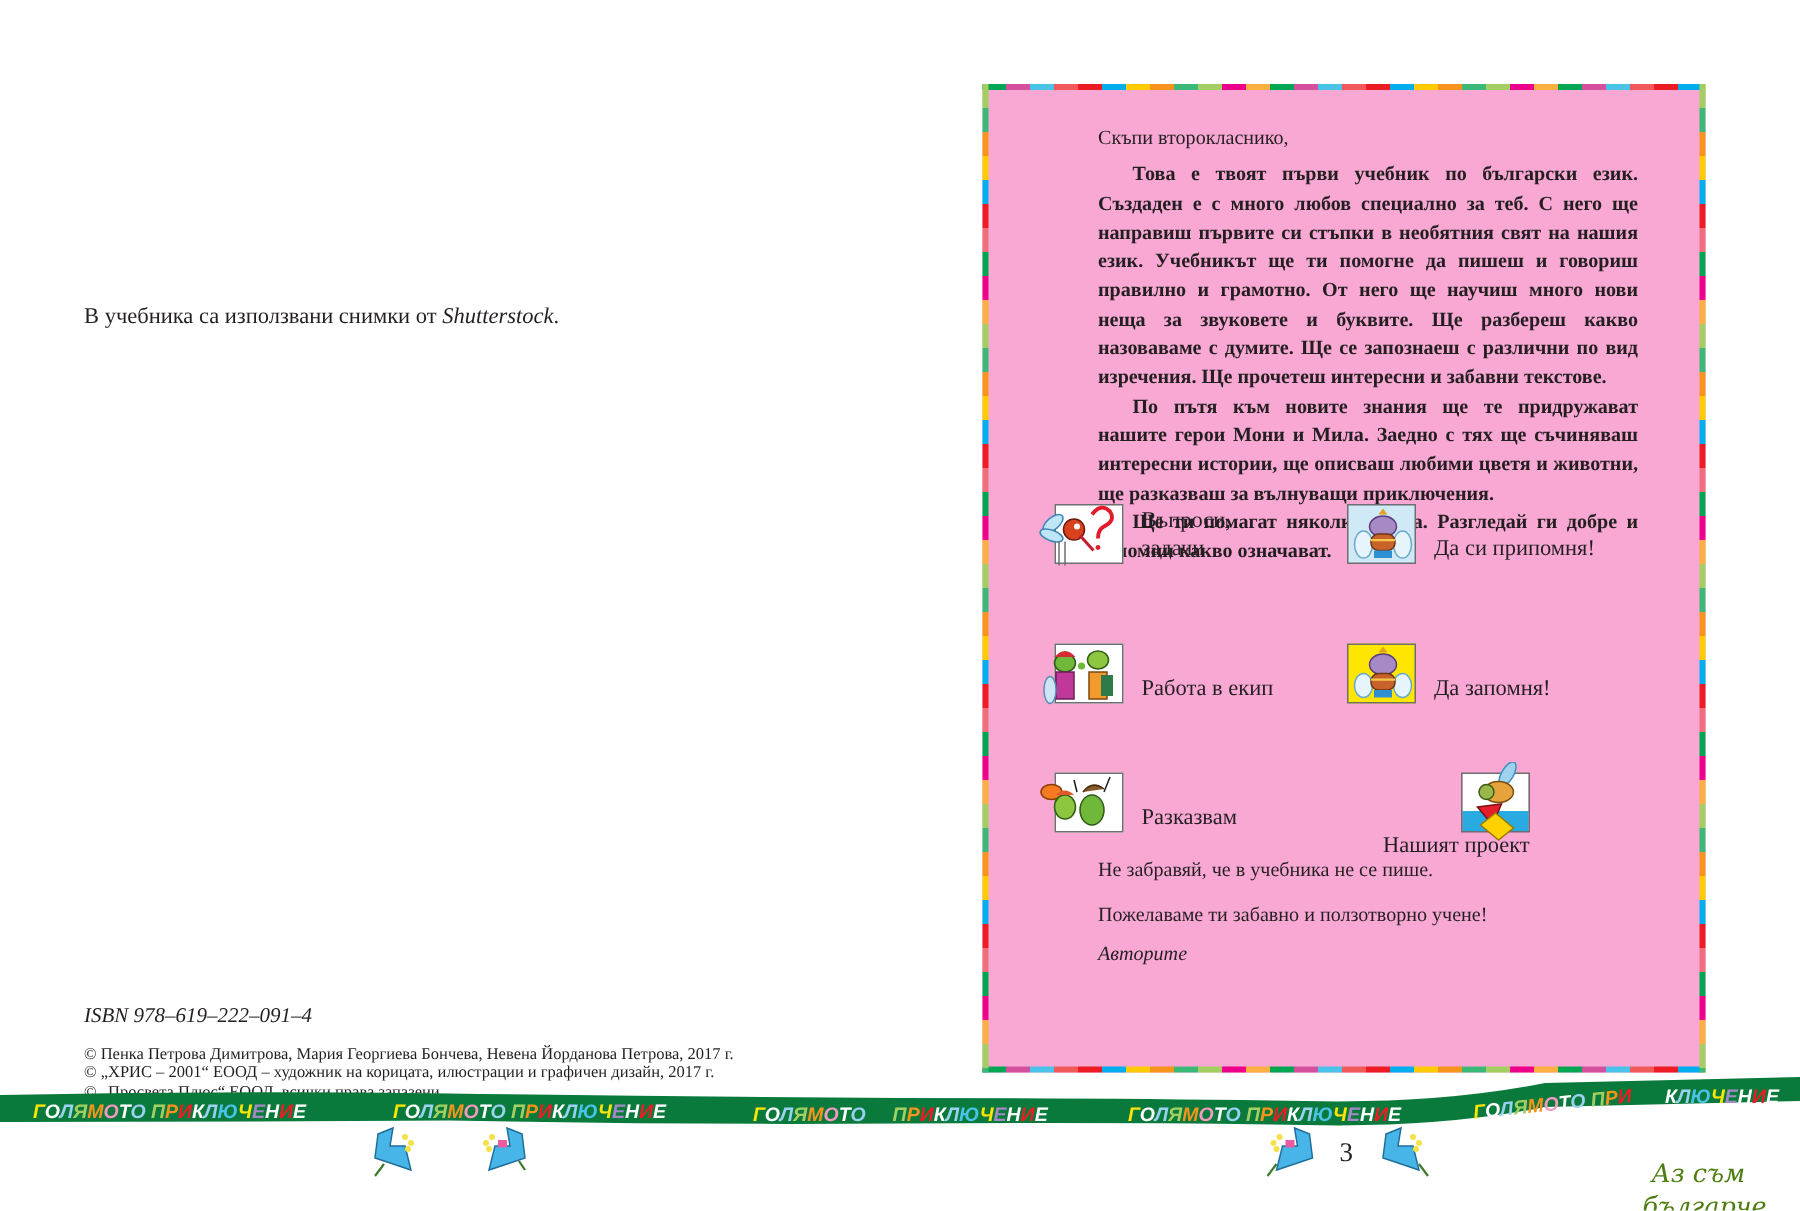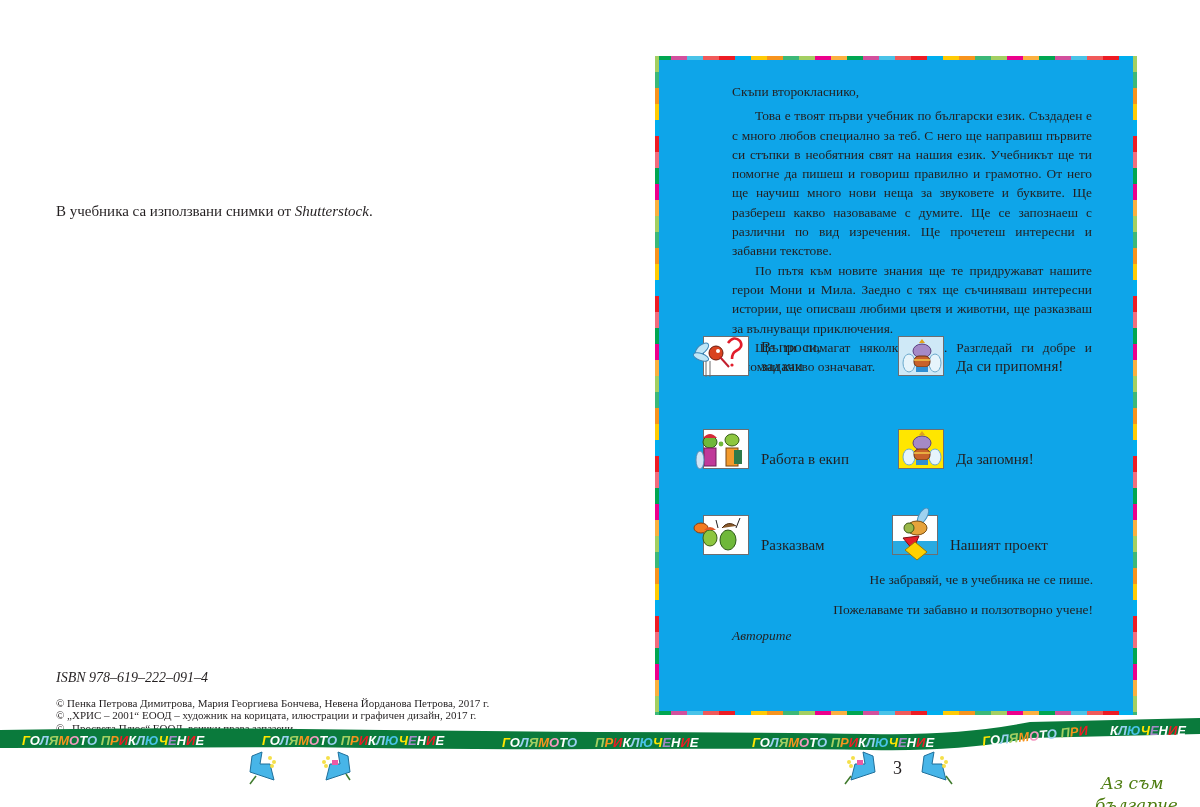--- a/index.html
+++ b/index.html
@@ -5,47 +5,47 @@
   html, body { margin:0; padding:0; }
   body { width:1200px; height:807px; position:relative; background:#ffffff; overflow:hidden;
          font-family:"Liberation Serif", "DejaVu Serif", serif; color:#231f20; }
 
   .left-note { position:absolute; left:56px; top:203px; font-size:15px; }
   .left-note i { font-style:italic; }
   .copyright { position:absolute; left:56px; top:697px; font-size:11px; line-height:12.4px; }
   .isbn { position:absolute; left:56px; top:670px; font-size:14px;font-style:italic; }
 
   .box { position:absolute; left:655px; top:56px; width:482px; height:659px; box-sizing:border-box;
-         background:#0ea5e9; }
+         background:#f9a8d4; }
   .edge { position:absolute; }
   .edge.top, .edge.bottom { left:0; right:0; height:4px;
     background: repeating-linear-gradient(90deg,
       #00a651 0 16px, #d2509d 16px 32px, #49c3e8 32px 48px, #f05a5a 48px 64px,
       #ed1c24 64px 80px, #00aeef 80px 96px, #ffcb05 96px 112px, #f7941d 112px 128px,
       #3cb878 128px 144px, #a3cf62 144px 160px, #ec008c 160px 176px, #fbb040 176px 192px); }
   .edge.top { top:0; } .edge.bottom { bottom:0; }
   .edge.left, .edge.right { top:0; bottom:0; width:4px;
     background: repeating-linear-gradient(180deg,
       #a3cf62 0 16px, #3cb878 16px 32px, #f7941d 32px 48px, #ffcb05 48px 64px,
       #00aeef 64px 80px, #ed1c24 80px 96px, #f26d7d 96px 112px, #00a651 112px 128px,
       #ec008c 128px 144px, #fbb040 144px 160px); }
   .edge.left { left:0; } .edge.right { right:0; }
 
   .content { position:absolute; left:77px; top:26px; width:360px; font-size:13.4px; line-height:19.3px; text-align:justify; }
   .greeting { margin:0 0 5px 0; }
-  .para { margin:0; text-indent:23px; text-align:justify; }
+  .para { margin:0; text-indent:23px; text-align:justify;font-weight:bold; }
 
   .legend { position:absolute; left:36px; top:276px; width:410px; height:240px; }
   .leg-item { position:absolute; display:flex; align-items:flex-end; }
   .leg-icon { width:46px; height:40px; box-sizing:border-box; border:1.5px solid #6d6e71; background:#fff; position:relative; }
   .leg-label { font-size:15px; line-height:19px; margin-left:12px; }
   .icon-svg { position:absolute; left:-12px; top:-6px; }
 
   .closing { position:absolute; left:77px; top:516px; width:361px; font-size:13.4px; }
-  .closing p { margin:0 0 14px 0;text-align:right; }
+  .closing p { margin:0 0 14px 0; }
   .signature { text-align:left; font-style:italic; margin-top:-4px; }
 
   .banner { position:absolute; left:0; top:718px; width:1200px; height:40px; }
   .page-number { position:absolute; left:893px; top:758px; font-size:18px; }
   .motto { position:absolute; left:1095px; top:752px; font-family:"DejaVu Serif", serif; font-style:italic; font-size:17px; line-height:22px; color:#4d7c0f;margin-top:20px; }
   .flower { position:absolute; }
 </style>
 </head>
 <body>
 
@@ -155,21 +155,21 @@
           <line x1="15" y1="23" x2="31" y2="23" stroke="#f3c84b" stroke-width="1.5"></line>
           <rect x="17" y="30" width="12" height="5" fill="#2f8fd3"></rect>
           <path d="M20 5 l3 -4 l3 4 z" fill="#e0a21c"></path>
         </svg>
       </div>
       <div class="leg-label">
         <div>Да запомня!</div>
       </div>
     </div>
 
-    <div class="leg-item" style="left:201px; top:183px;">
+    <div class="leg-item" style="left:219px; top:183px;flex-direction:column;">
       <div class="leg-icon" style="background:linear-gradient(180deg,#fff 0 65%, #29aae1 65% 100%);">
         <svg class="icon-svg" width="60" height="56" viewBox="0 0 60 56" style="left:0;top:-8px;">
           <ellipse cx="30" cy="8" rx="4" ry="9" fill="#9fd2ef" stroke="#3f8fc1" transform="rotate(30 30 8)"></ellipse>
           <ellipse cx="24" cy="20" rx="10" ry="7" fill="#e7a33b" stroke="#7a4d12"></ellipse>
           <ellipse cx="16" cy="20" rx="5" ry="5" fill="#9ab849" stroke="#3d5a18"></ellipse>
           <path d="M10 30 l16 -2 l-6 14 z" fill="#e61e2b" stroke="#7a0f16"></path>
           <path d="M12 42 l10 -8 l12 10 l-10 8 z" fill="#ffd100" stroke="#9a7a00"></path>
         </svg>
       </div>
       <div class="leg-label">

